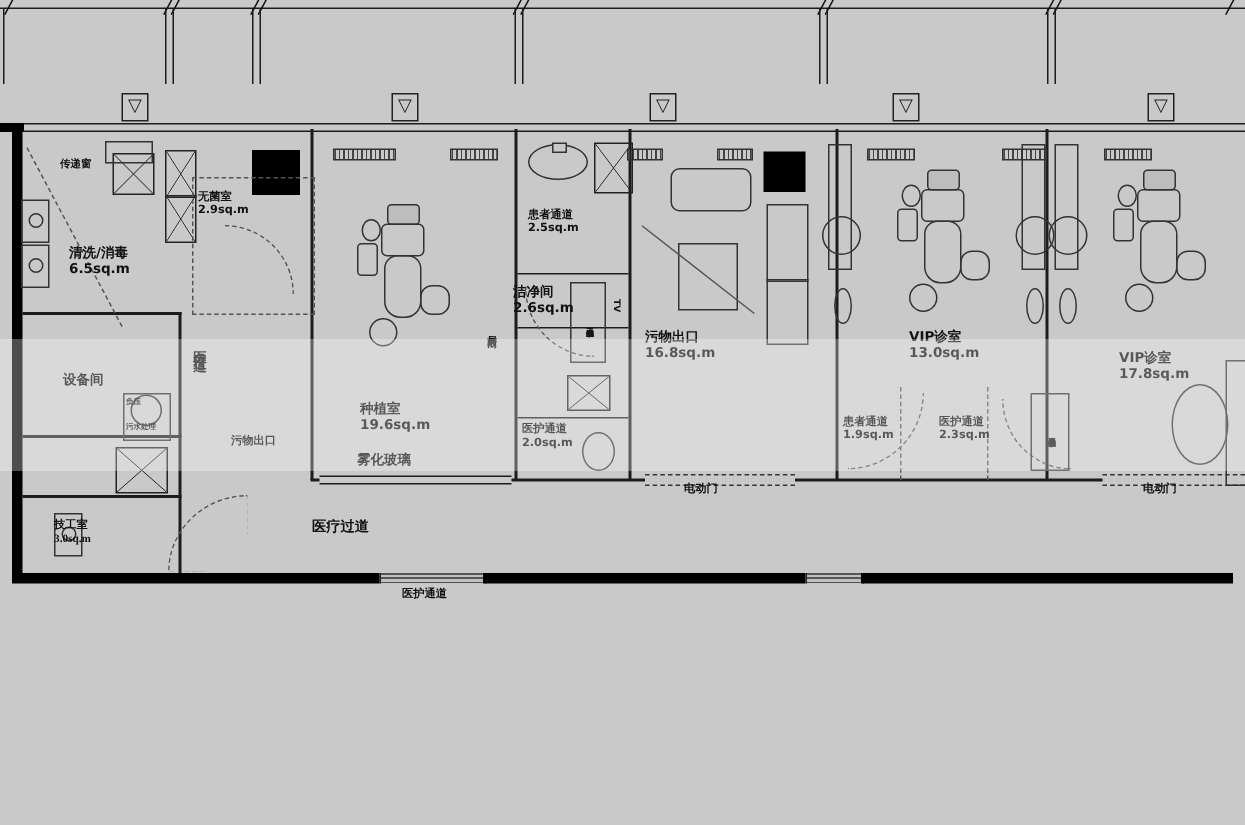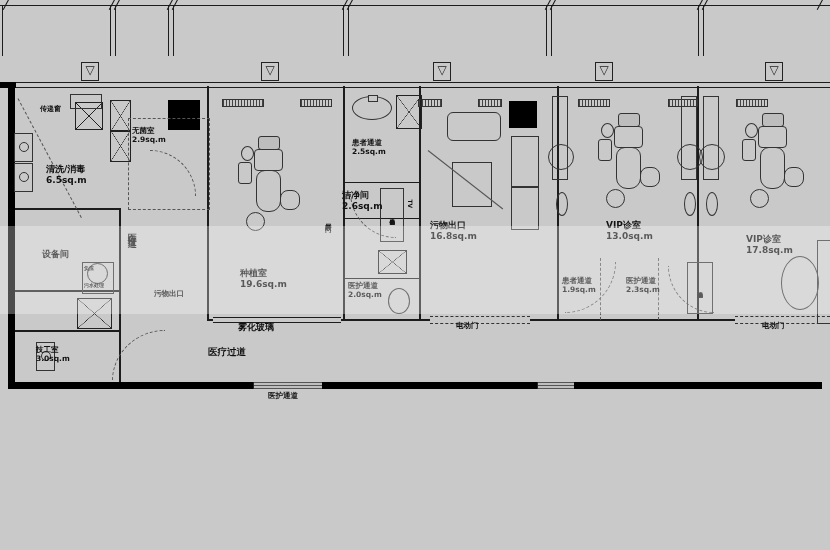--- a/index.html
+++ b/index.html
@@ -218,21 +218,21 @@
     <div>清洗/消毒</div>
     <div class="ar">6.5sq.m</div>
   </div>
   <div class="lbl sm" style="left:132px;top:126px;">
     <div>无菌室</div>
     <div class="ar">2.9sq.m</div>
   </div>
   <div class="lbl" style="left:42px;top:249px;">
     <div>设备间</div>
   </div>
-  <div class="lbl sm" style="left:36px;top:345px;">
+  <div class="lbl sm" style="left:36px;top:345px;font-family:Liberation Serif, serif;">
     <div>技工室</div>
     <div class="ar">3.0sq.m</div>
   </div>
   <div class="lbl" style="left:240px;top:268px;">
     <div>种植室</div>
     <div class="ar">19.6sq.m</div>
   </div>
   <div class="lbl sm" style="left:352px;top:138px;">
     <div>患者通道</div>
     <div class="ar">2.5sq.m</div>
@@ -261,21 +261,21 @@
     <div>医护通道</div>
     <div class="ar">2.3sq.m</div>
   </div>
   <div class="lbl" style="left:746px;top:234px;">
     <div>VIP诊室</div>
     <div class="ar">17.8sq.m</div>
   </div>
 
   <div class="lbl" style="left:40px;top:105px;font-size:7px;">传递窗</div>
   <div class="lbl sm" style="left:154px;top:289px;">污物出口</div>
-  <div class="lbl" style="left:238px;top:322px;">雾化玻璃</div>
+  <div class="lbl" style="left:238px;top:302px;">雾化玻璃</div>
   <div class="lbl" style="left:208px;top:346px;font-size:9.5px;">医疗过道</div>
   <div class="lbl vtext" style="left:126px;top:226px;font-size:9px;">医疗过道</div>
   <div class="lbl sm" style="left:268px;top:391px;">医护通道</div>
   <div class="lbl sm" style="left:456px;top:321px;">电动门</div>
   <div class="lbl sm" style="left:762px;top:321px;">电动门</div>
   <div class="lbl vtext" style="left:324px;top:218px;font-size:6.5px;letter-spacing:1px;">屏蔽门</div>
   <div class="lbl" style="left:406px;top:200px;font-size:6px;transform:rotate(90deg);">TV</div>
 
   <div class="lightband"></div>
 

